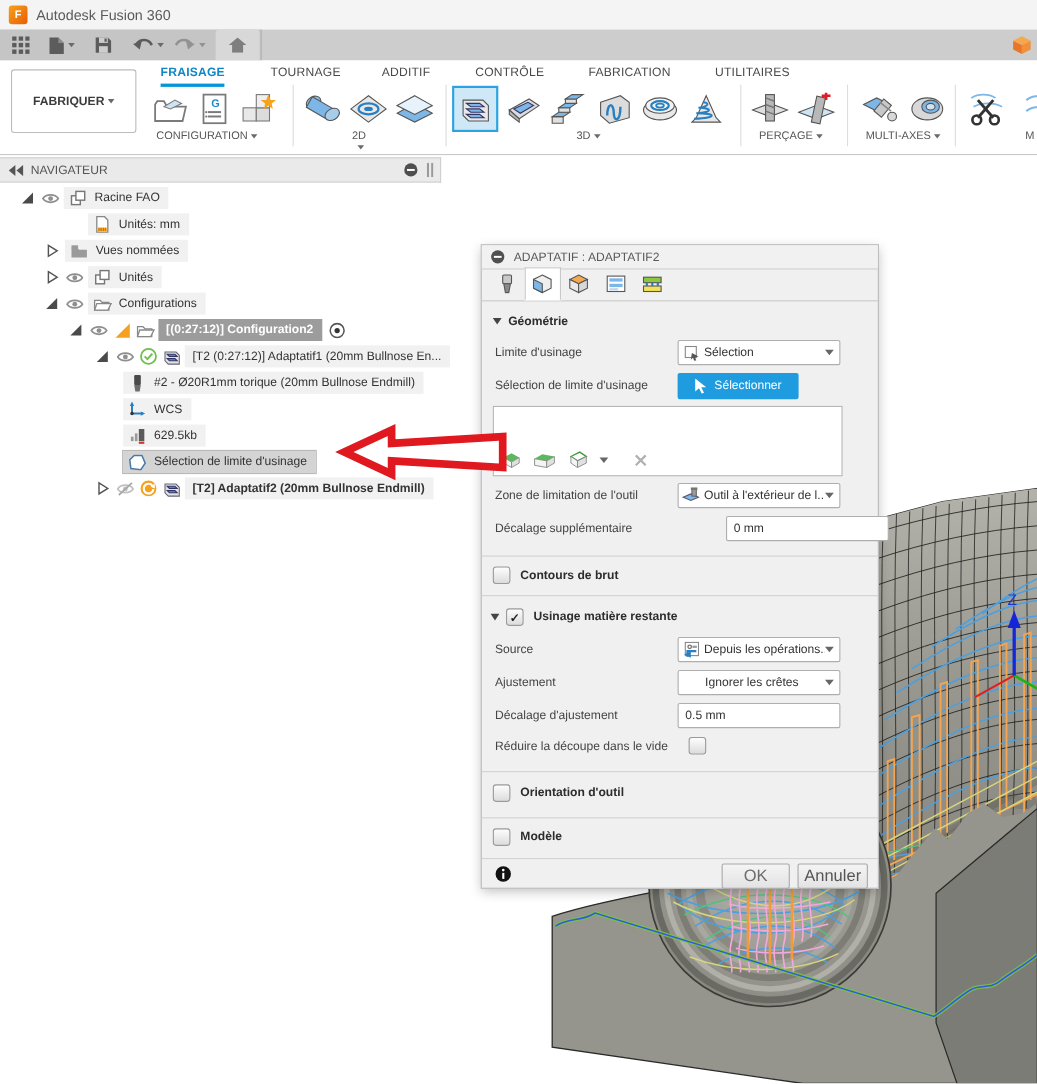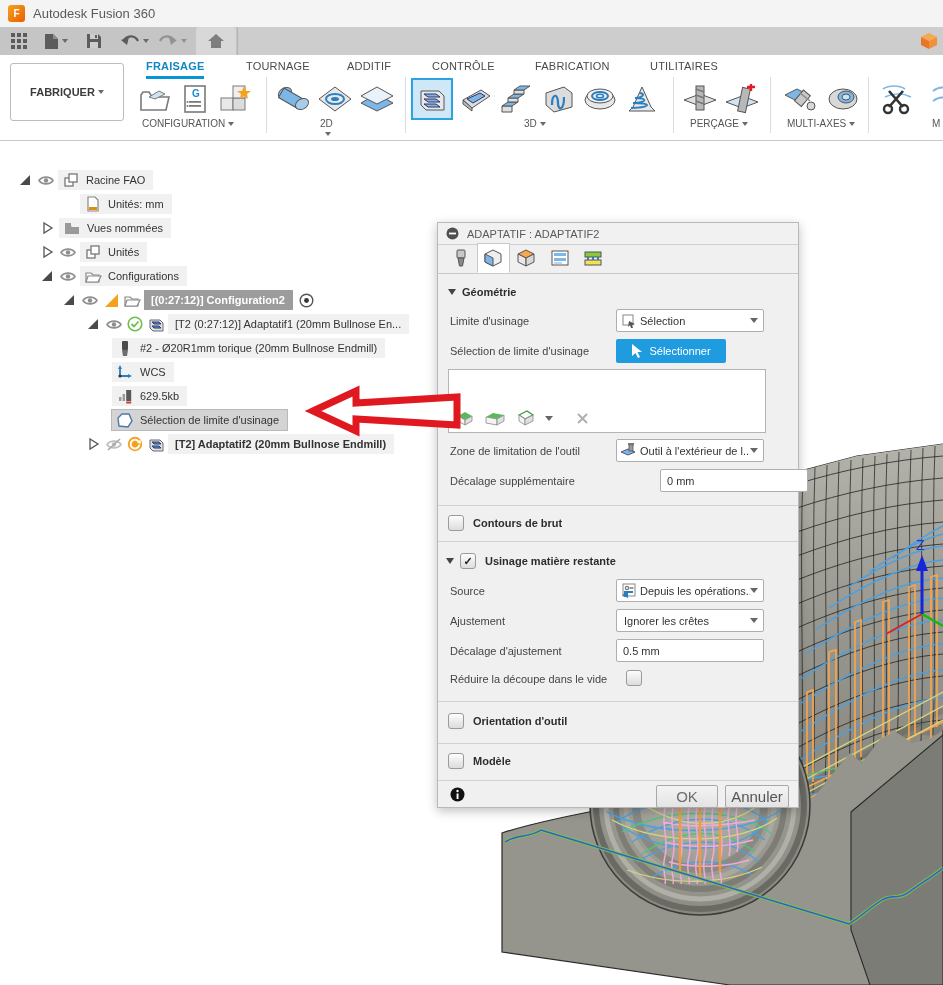--- a/index.html
+++ b/index.html
@@ -381,20 +381,37 @@
     <div class="ricon" style="left:922px;">
       <svg width="20" height="32">
           <path d="M2,8 C10,2 18,4 19,12 M2,18 C10,12 18,14 19,22" fill="none" stroke="#7db7e8" stroke-width="2"></path>
         </svg>
     </div>
     <div class="glabel" style="left:932px;">
         <span>M</span>
       </div>
   </div>
 
+  <div id="navhdr" class="abs">
+    <svg width="14" height="10" style="margin:0 6px 0 8px;">
+        <polygon points="6,0 6,10 0,5" fill="#555"></polygon>
+        <polygon points="13,0 13,10 7,5" fill="#555"></polygon>
+      </svg>
+    <span>NAVIGATEUR</span>
+    <span class="navhandle" style="margin-right:6px;">
+      <svg width="13" height="13" style="margin-right:8px;">
+          <circle cx="6.5" cy="6.5" r="6" fill="#4f4f4f"></circle>
+          <rect x="3" y="5.6" width="7" height="1.8" fill="#fff"></rect>
+        </svg>
+      <svg width="6" height="13">
+          <rect x="0" y="0" width="2" height="13" fill="#9a9a9a"></rect>
+          <rect x="4" y="0" width="2" height="13" fill="#9a9a9a"></rect>
+        </svg>
+    </span>
+  </div>
 
   <div class="trow" style="left:16px;top:168px;">
     <span class="ticn">
         <svg width="14" height="14">
           <polygon points="2,12 12,12 12,2" fill="#4a4a4a"></polygon>
         </svg>
       </span>
     <span class="ticn">
         <svg width="16" height="11">
           <path d="M1,5.5 C4,1 12,1 15,5.5 C12,10 4,10 1,5.5 Z" fill="none" stroke="#8f8f8f" stroke-width="1.6"></path>
@@ -766,21 +783,21 @@
           <circle cx="7" cy="5" r="1.6" fill="none" stroke="#777" stroke-width="1.2"></circle>
           <rect x="9.5" y="4" width="4" height="2" fill="#999"></rect>
           <path d="M13,9 L5,9 L5,14" fill="none" stroke="#2a7fc0" stroke-width="2"></path>
           <polygon points="2,14 8,11 8,17" fill="#2a7fc0" transform="translate(0,-2)"></polygon>
         </svg>
       <span class="dtxt">Depuis les opérations...</span>
       <span class="dcaret"></span>
     </div>
 
     <div class="flabel" style="left:12px;top:392px;">Ajustement</div>
-    <div class="drop" style="left:178px;top:386px;">
+    <div class="drop" style="left:178px;top:386px;padding-left:17px;">
       <span class="dtxt" style="margin-left:7px;">Ignorer les crêtes</span>
       <span class="dcaret"></span>
     </div>
 
     <div class="flabel" style="left:12px;top:422px;">Décalage d'ajustement</div>
     <div class="tinput" style="left:178px;top:416px;">
         <span>0.5 mm</span>
       </div>
 
     <div class="flabel" style="left:12px;top:450px;">Réduire la découpe dans le vide</div>

